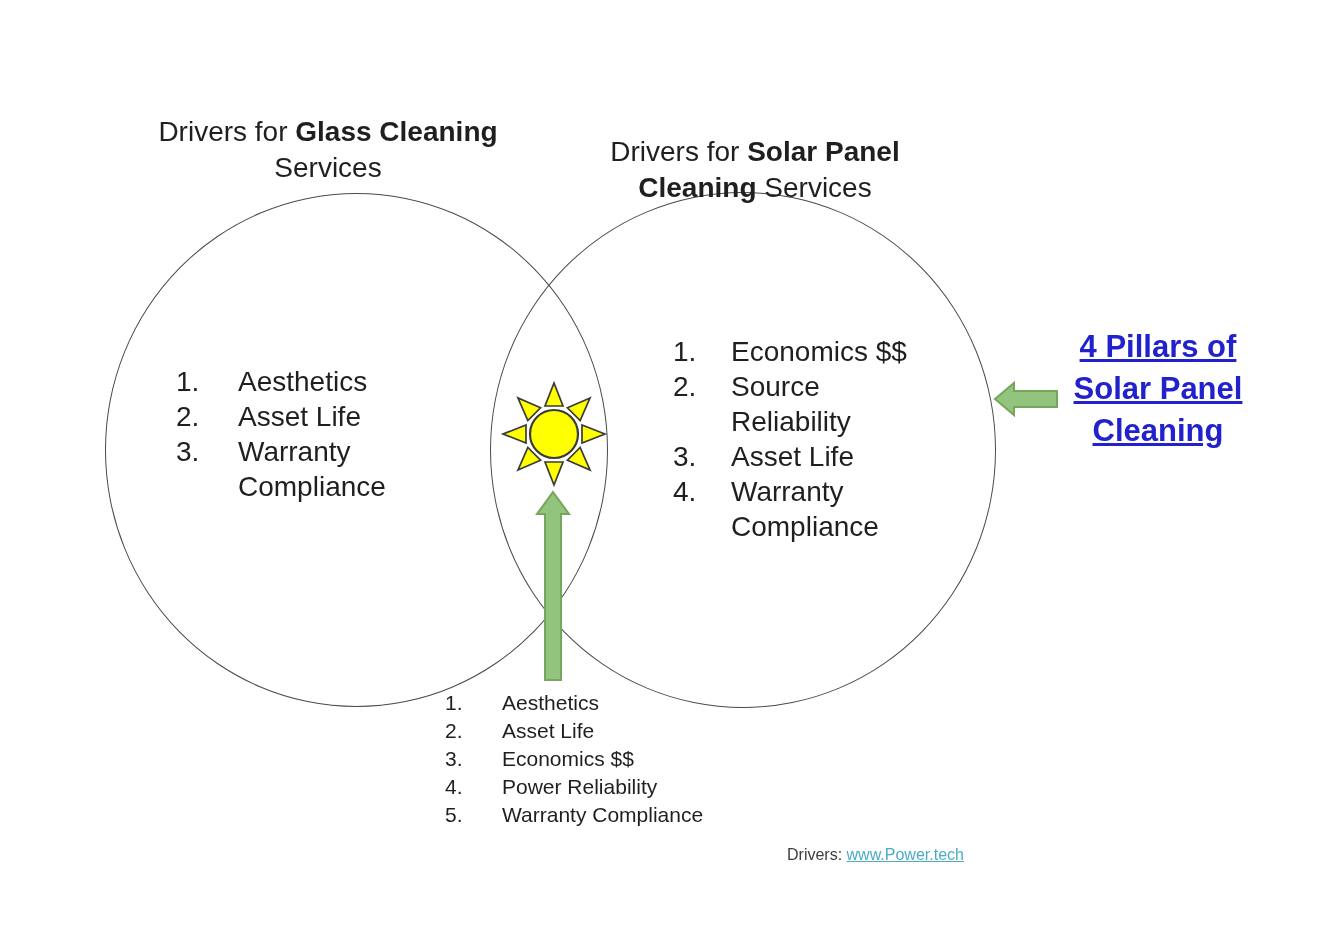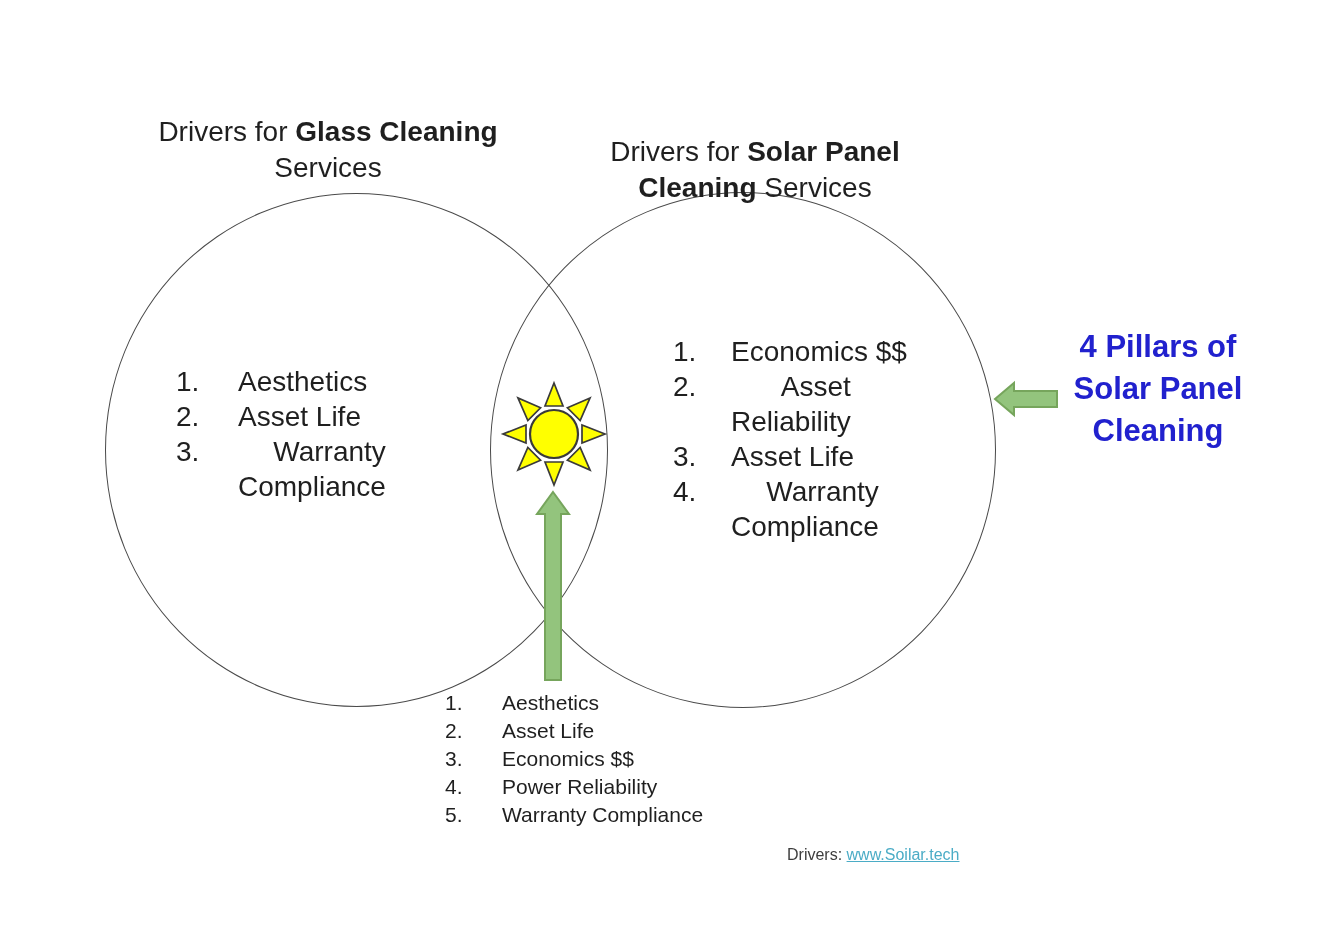--- a/index.html
+++ b/index.html
@@ -29,37 +29,38 @@
     line-height: 36px;
     color: var(--text-dark, #1f1f1f);
   }
   .title-left  { left: 128px; top: 114px; width: 400px; }
   .title-right { left: 565px; top: 114px; width: 380px; margin-top: 20px; }
   .title b { font-weight: bold; }
 
   .list { position: absolute; font-size: 28px; line-height: 35px; }
   .list-row { display: flex; align-items: flex-start; }
   .list-num { flex-shrink: 0; }
-  .list-text { white-space: pre-line; text-align: right; }
+  .list-text { white-space: pre-line; }
   .list-left  { left: 176px; top: 364px; width: 250px; }
   .list-left  .list-num { width: 62px; }
   .list-right { left: 673px; top: 334px; width: 260px; }
   .list-right .list-num { width: 58px; }
   .list-bottom { left: 445px; top: 689px; width: 330px; font-size: 21px; line-height: 28px; }
   .list-bottom .list-num { width: 57px; }
 
   .annotation {
     position: absolute;
     left: 1052px; top: 326px; width: 212px;
     text-align: center;
     font-size: 31px;
     font-weight: bold;
     line-height: 42px;
     color: var(--accent-blue, #2121CE);
     white-space: pre-line;
+    text-decoration: underline;
   }
 
   .svg-abs { position: absolute; display: block; }
   .sun-svg      { left: 498px; top: 378px; }
   .arrow-up-svg { left: 533px; top: 488px; }
   .arrow-left-svg { left: 991px; top: 379px; }
 
   .green-arrow {
     fill: var(--arrow-green-fill, #93C47D);
     stroke: var(--arrow-green-stroke, #76A55C);
@@ -115,21 +116,21 @@
     </div>
   </div>
 
   <div class="list list-right">
     <div class="list-row">
       <span class="list-num">1.</span>
       <span class="list-text">Economics $$</span>
     </div>
     <div class="list-row">
       <span class="list-num">2.</span>
-      <span class="list-text">Asset
+      <span class="list-text">Source
 Reliability</span>
     </div>
     <div class="list-row">
       <span class="list-num">3.</span>
       <span class="list-text">Asset Life</span>
     </div>
     <div class="list-row">
       <span class="list-num">4.</span>
       <span class="list-text">Warranty
 Compliance</span>
@@ -177,16 +178,16 @@
       <span class="list-num">5.</span>
       <span class="list-text">Warranty Compliance</span>
     </div>
   </div>
 
   <div class="annotation">4 Pillars of
 Solar Panel
 Cleaning</div>
 
   <div class="source">
-    <span>Drivers: </span><a>www.Soilar.tech</a>
+    <span>Drivers: </span><a>www.Power.tech</a>
   </div>
 
 </div>
 
 </body></html>

